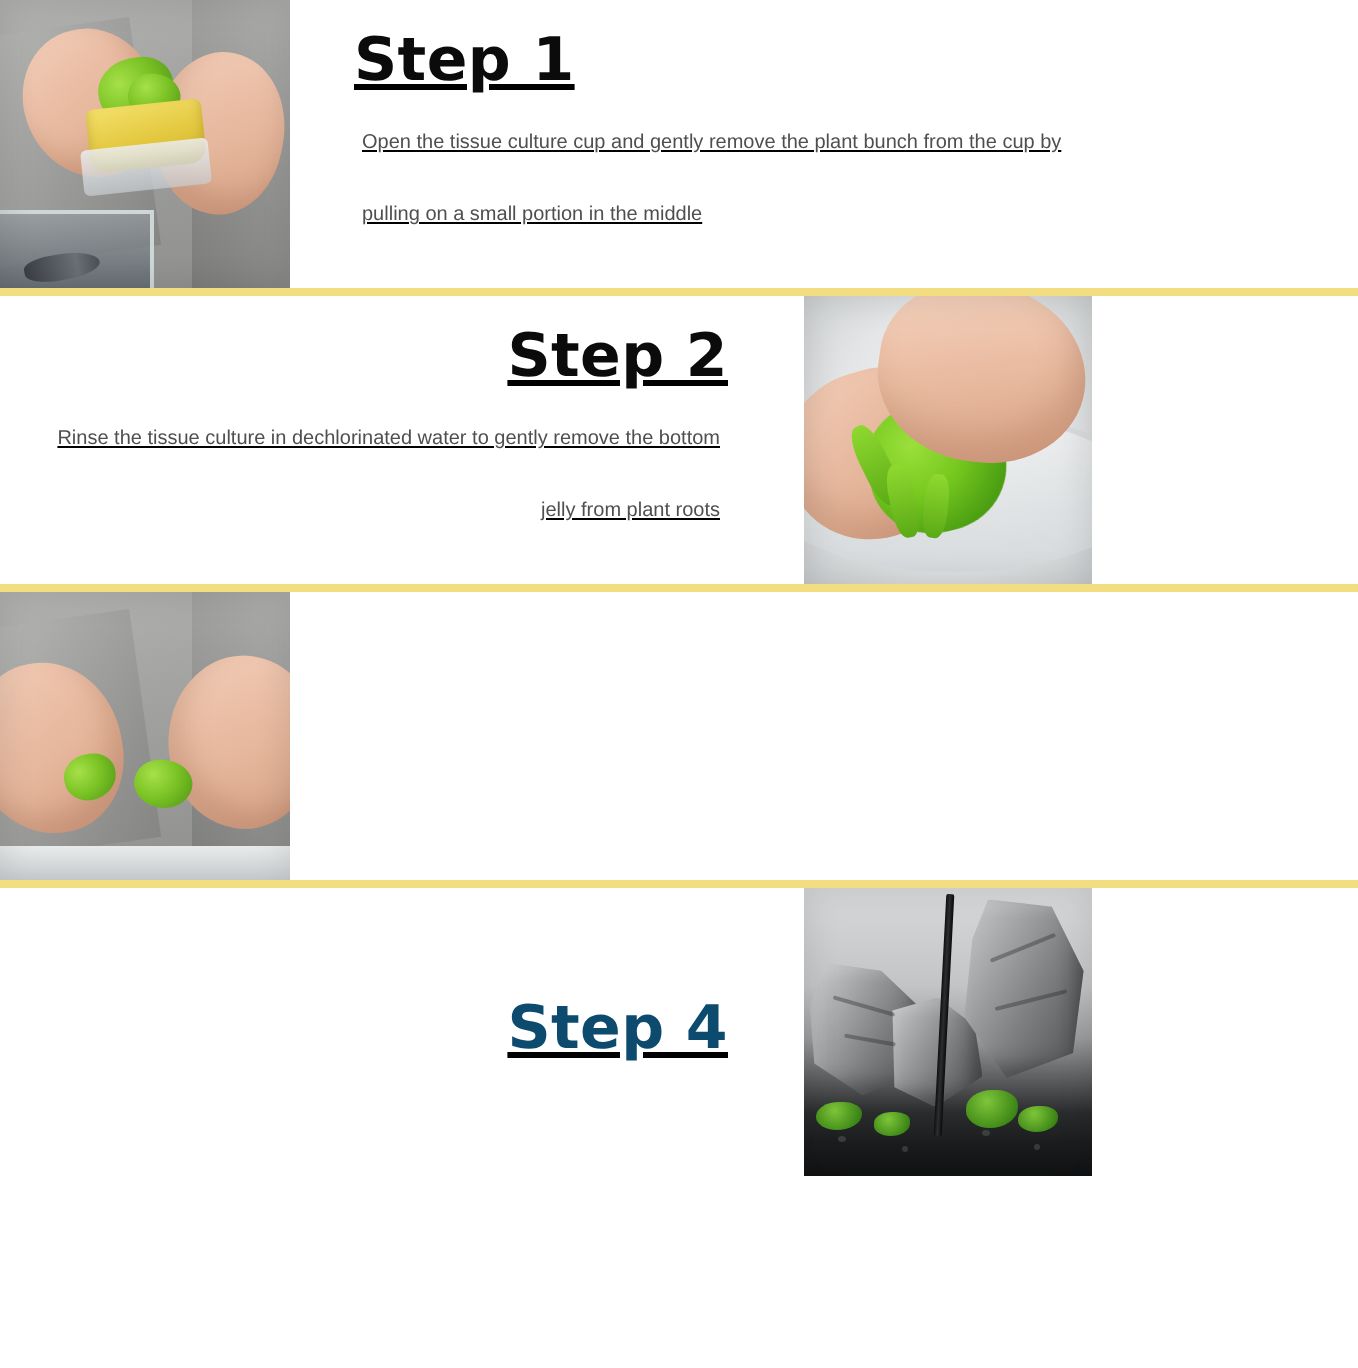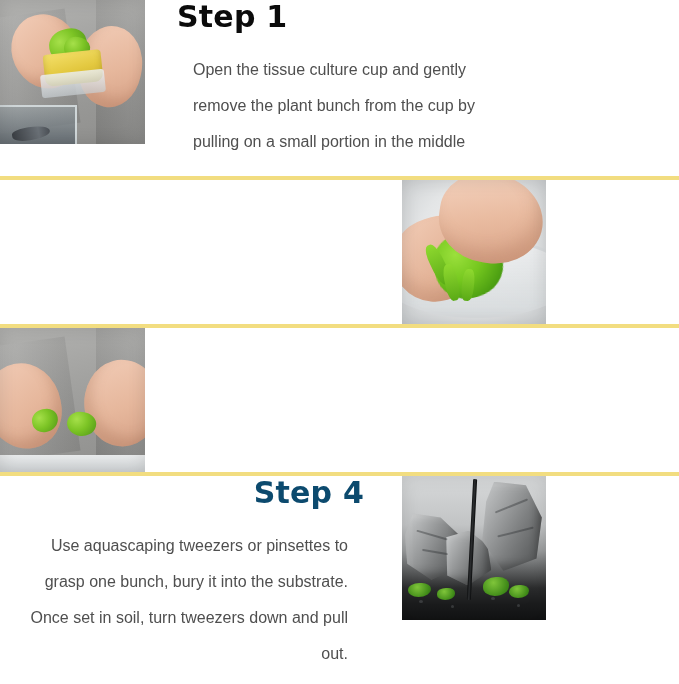--- a/index.html
+++ b/index.html
@@ -21,22 +21,23 @@
   }
 
   
   .step {
     position: relative;
     width: 679px;
     box-sizing: border-box;
   }
   .step-inner {
     display: flex;
-    align-items: flex-start;
+    align-items: center;
     width: 546px;
+    text-decoration: underline;
   }
   .step.right .step-inner {
     flex-direction: row-reverse;
   }
 
   
   .photo {
     width: 145px;
     height: 144px;
     flex: 0 0 145px;
@@ -67,24 +68,24 @@
     line-height: 34px;
     color: #0b0b0b;
     letter-spacing: 0.2px;
     margin: 0;
     padding: 0 0 2px 0;
     white-space: nowrap;
   }
   .step-body {
     font-family: "Liberation Sans", sans-serif;
     font-weight: 400;
-    font-size: 16px;
+    font-size: 10px;
     line-height: 36px;
     color: #4f4f4f;
-    margin: 16px;
+    margin: 4px;
     padding: 0;
   }
 
   
   .divider {
     width: 679px;
     height: 4px;
     background: #f2dd80;
   }
 
@@ -286,20 +287,24 @@
       <div class="photo">
         <div class="layer bowl"></div>
         <div class="layer bowl-rim"></div>
         <div class="layer h2-low"></div>
         <div class="layer moss"></div>
         <div class="layer moss-wisp" style="left:20%;top:44%;width:10%;height:30%;transform:rotate(-26deg);"></div>
         <div class="layer moss-wisp" style="left:30%;top:58%;width:9%;height:26%;transform:rotate(-12deg);"></div>
         <div class="layer moss-wisp" style="left:42%;top:62%;width:8%;height:22%;transform:rotate(6deg);"></div>
         <div class="layer h2-top"></div>
         <div class="layer photo-vignette"></div>
+      </div>
+      <div class="text-col">
+        <h2 class="step-title" style="color: rgb(11, 11, 11);">Step 2</h2>
+        <p class="step-body" style="color: rgb(79, 79, 79);">Rinse the tissue culture in dechlorinated water to gently remove the bottom jelly from plant roots</p>
       </div>
     </div>
   </div>
 
   <div class="divider" style="background: rgb(242, 221, 128);"></div>
 
   <div class="step left">
     <div class="step-inner">
       <div class="photo">
         <div class="layer bg-shirt"></div>
@@ -335,18 +340,17 @@
         <div class="substrate-grain" style="left:80%;bottom:9%;width:3px;height:3px;"></div>
         <div class="sprig" style="left:4%;bottom:16%;width:16%;height:10%;"></div>
         <div class="sprig" style="left:24%;bottom:14%;width:13%;height:8%;"></div>
         <div class="sprig" style="left:56%;bottom:17%;width:18%;height:13%;"></div>
         <div class="sprig" style="left:74%;bottom:15%;width:14%;height:9%;"></div>
         <div class="layer tweezer"></div>
         <div class="layer photo-vignette"></div>
       </div>
       <div class="text-col">
         <h2 class="step-title" style="color: #0c4a6e;">Step 4</h2>
-        <p class="step-body" style="color: rgb(79, 79, 79);">Use aquascaping tweezers or pinsettes to grasp one bunch, bury it into the substrate. Once set in soil, turn tweezers down and pull out.</p>
       </div>
     </div>
   </div>
 
 </div>
 
 </body></html>

